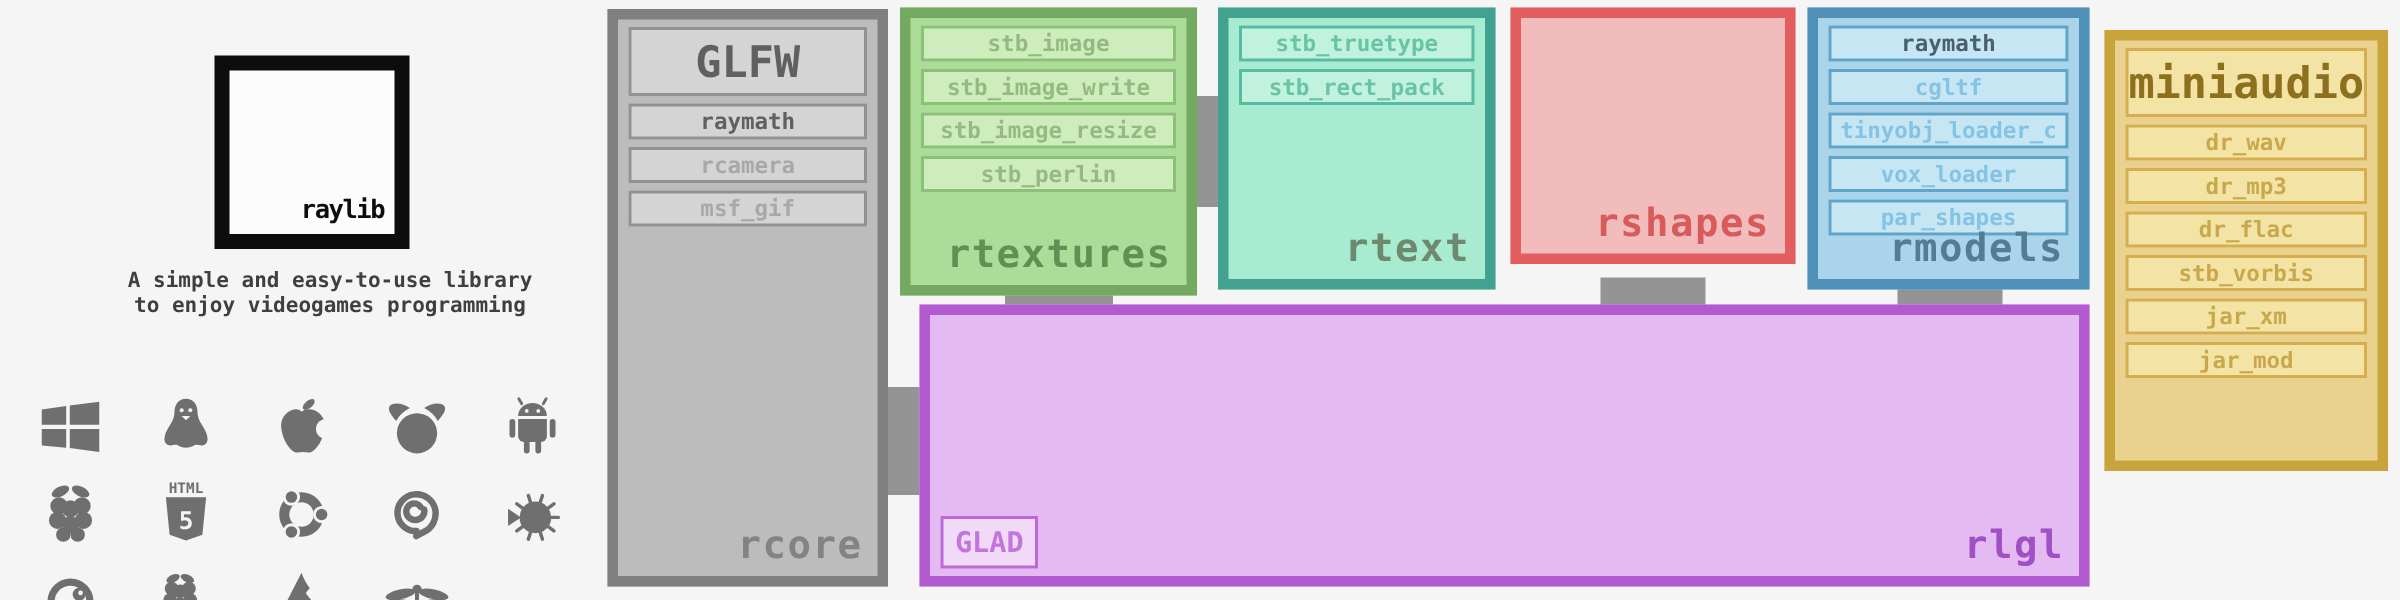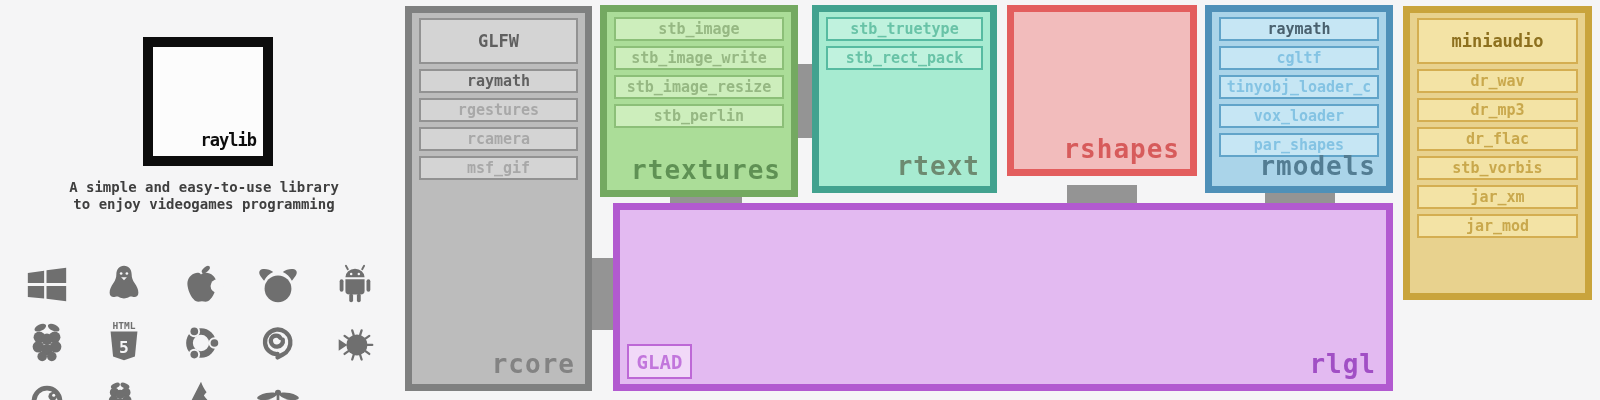--- a/index.html
+++ b/index.html
@@ -9,21 +9,21 @@
   *{box-sizing:border-box;margin:0;padding:0}
   body{width:1600px;height:400px;background:var(--background);
        font-family:"DejaVu Sans Mono","Liberation Mono",monospace;overflow:hidden}
   .stage{position:relative;width:1600px;height:400px;background:var(--background)}
 
   
   .logo{position:absolute;left:143px;top:37px;width:130px;height:129px;
         border:10px solid var(--logo-border);background:var(--logo-fill)}
   .logo-word{position:absolute;right:7px;bottom:6px;font-size:17px;font-weight:bold;
         letter-spacing:-1px;color:var(--logo-border)}
-  .tagline{position:absolute;left:18px;top:179px;width:372px;text-align:center;
+  .tagline{position:absolute;left:34px;top:179px;width:372px;text-align:center;
         font-size:14px;line-height:17px;font-weight:bold;color:var(--tagline-text)}
 
   
   .icons{position:absolute;left:8px;top:256px;width:386px;display:grid;
         grid-template-columns:repeat(5,1fr);grid-auto-rows:58px;
         justify-items:center;align-items:center;color:var(--icon-gray)}
   .icons svg{display:block}
 
   
   .connector{position:absolute;background:var(--connector);z-index:0}
@@ -35,27 +35,27 @@
 
   
   .module{position:absolute;z-index:1;border:7px solid var(--border,#888);
           background:var(--fill,#ccc)}
   .module--rcore   {left:405px;top:6px;  width:187px;height:385px}
   .module--rtextures{left:600px;top:5px; width:198px;height:192px}
   .module--rtext   {left:812px;top:5px;  width:185px;height:188px}
   .module--rshapes {left:1007px;top:5px; width:190px;height:171px}
   .module--rmodels {left:1205px;top:5px; width:188px;height:188px}
   .module--rlgl    {left:613px;top:203px;width:780px;height:188px}
-  .module--raudio  {left:1403px;top:6px; width:189px;height:294px}
+  .module--raudio  {left:1403px;top:20px; width:189px;height:294px}
 
   .deps{padding:5px 7px;display:flex;flex-direction:column;gap:5px}
   .dep{height:24px;border:2px solid var(--dep-border,#999);background:var(--dep-fill,#eee);
        color:var(--dep-text,#999);display:flex;align-items:center;justify-content:center;
        font-size:15px;font-weight:bold}
-  .dep--big{height:46px;font-size:17px;color:var(--dep-text-dark,#555)}
+  .dep--big{height:46px;font-size:29px;color:var(--dep-text-dark,#555)}
   .dep--dark{color:var(--dep-text-dark,#555)}
   .module--rlgl .deps{position:absolute;left:7px;bottom:5px;padding:0}
   .module--rlgl .dep{width:65px;height:35px;font-size:19px}
 
   .module-label{position:absolute;right:10px;bottom:5px;font-size:26px;font-weight:bold;
         letter-spacing:1px;color:var(--label,#777)}
 </style>
 </head>
 <body>
 
@@ -214,23 +214,20 @@
 
   <section class="module module--rcore" style="--border: #7f8080; --fill: #bcbcbc; --dep-fill: #d4d4d4; --dep-border: #929292; --dep-text: #a8a8a8; --dep-text-dark: #606060; --label: #838383;">
     <div class="deps">
         <div class="dep dep--big">
           <span>GLFW</span>
         </div>
         <div class="dep dep--dark">
           <span>raymath</span>
         </div>
         <div class="dep">
-          <span>rgestures</span>
-        </div>
-        <div class="dep">
           <span>rcamera</span>
         </div>
         <div class="dep">
           <span>msf_gif</span>
         </div>
       </div>
     <div class="module-label">rcore</div>
   </section>
 
   <section class="module module--rtextures" style="--border: #74a961; --fill: #abdd98; --dep-fill: #cdeebc; --dep-border: #8cbf78; --dep-text: #96b883; --dep-text-dark: #5f9154; --label: #5f9154;">

